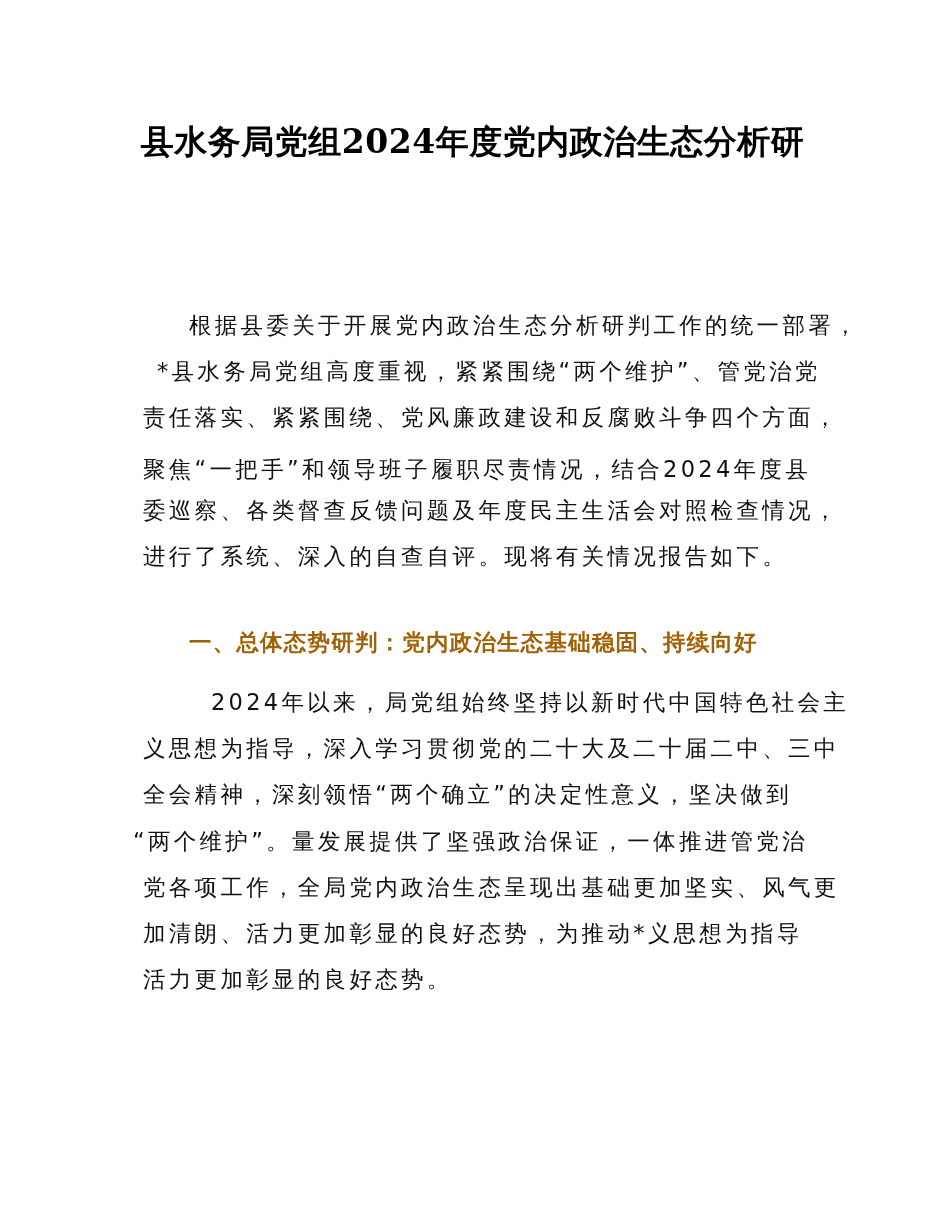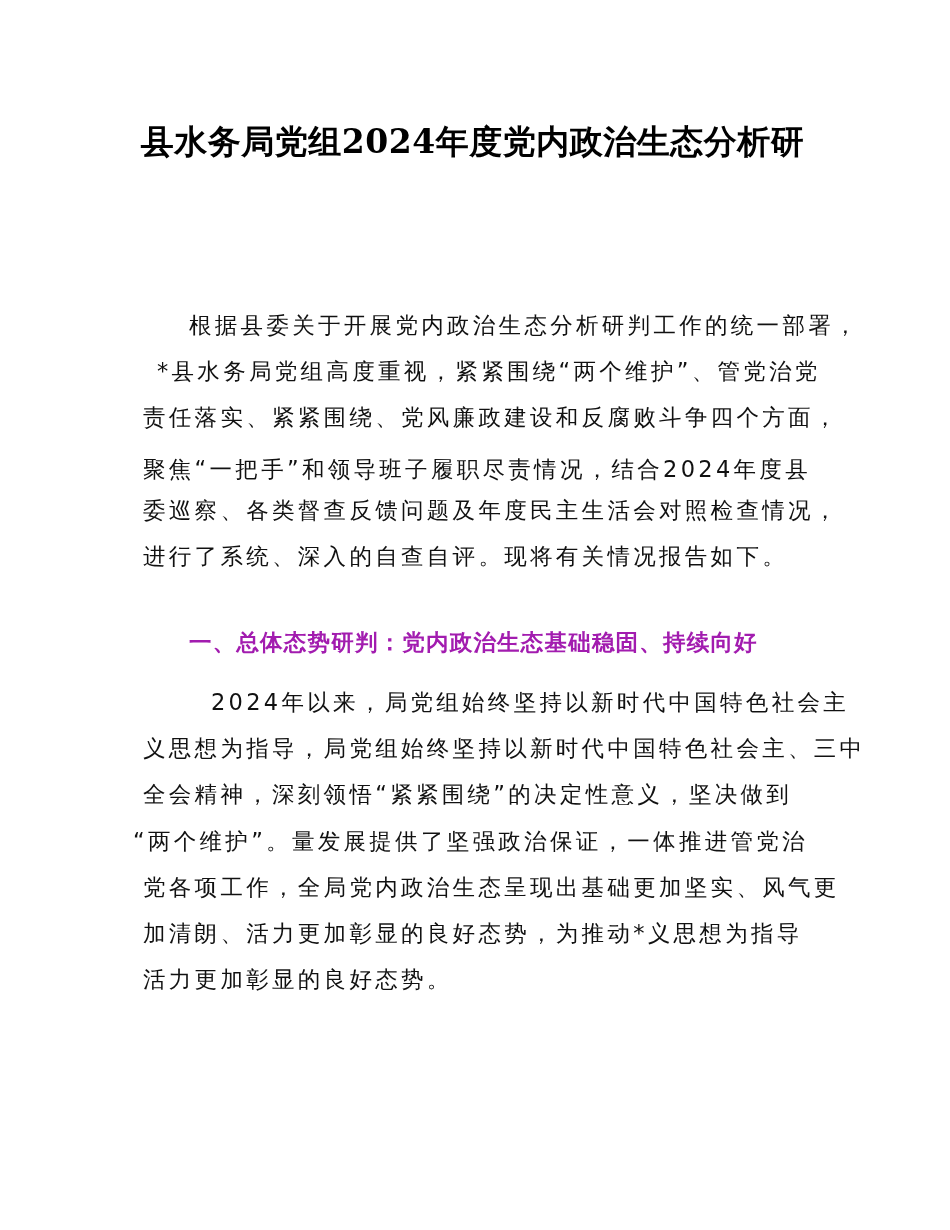--- a/index.html
+++ b/index.html
@@ -50,21 +50,21 @@
     }
     .heading {
       position: absolute;
       left: 189px;
       font-family: "DejaVu Sans", "Liberation Sans", sans-serif;
       font-weight: bold;
       font-size: 22.5px;
       line-height: 30px;
       letter-spacing: 1.2px;
       white-space: nowrap;
-      color: #a21caf;
+      color: #a16207;
     }
   </style>
 </head>
 <body>
 
 <div class="page">
 
   <div class="title" style="top:118px;">县水务局党组2024年度党内政治生态分析研</div>
 
   <div>
@@ -73,21 +73,21 @@
     <div class="line" style="top:402px;">责任落实、紧紧围绕、党风廉政建设和反腐败斗争四个方面，</div>
     <div class="line" style="top:426px;margin-top:28px;">聚焦“一把手”和领导班子履职尽责情况，结合2024年度县</div>
     <div class="line" style="top:495px;">委巡察、各类督查反馈问题及年度民主生活会对照检查情况，</div>
     <div class="line" style="top:541px;">进行了系统、深入的自查自评。现将有关情况报告如下。</div>
   </div>
 
   <div class="heading" style="top:627px;">一、总体态势研判：党内政治生态基础稳固、持续向好</div>
 
   <div>
     <div class="line indent" style="top:687px;margin-left:22px;">2024年以来，局党组始终坚持以新时代中国特色社会主</div>
-    <div class="line" style="top:733px;">义思想为指导，局党组始终坚持以新时代中国特色社会主、三中</div>
-    <div class="line" style="top:779px;">全会精神，深刻领悟“紧紧围绕”的决定性意义，坚决做到</div>
+    <div class="line" style="top:733px;">义思想为指导，深入学习贯彻党的二十大及二十届二中、三中</div>
+    <div class="line" style="top:779px;">全会精神，深刻领悟“两个确立”的决定性意义，坚决做到</div>
     <div class="line" style="top:826px;left:133px;">“两个维护”。量发展提供了坚强政治保证，一体推进管党治</div>
     <div class="line" style="top:872px;">党各项工作，全局党内政治生态呈现出基础更加坚实、风气更</div>
     <div class="line" style="top:918px;">加清朗、活力更加彰显的良好态势，为推动*义思想为指导</div>
     <div class="line" style="top:964px;">活力更加彰显的良好态势。</div>
   </div>
 
 </div>
 
 </body></html>

